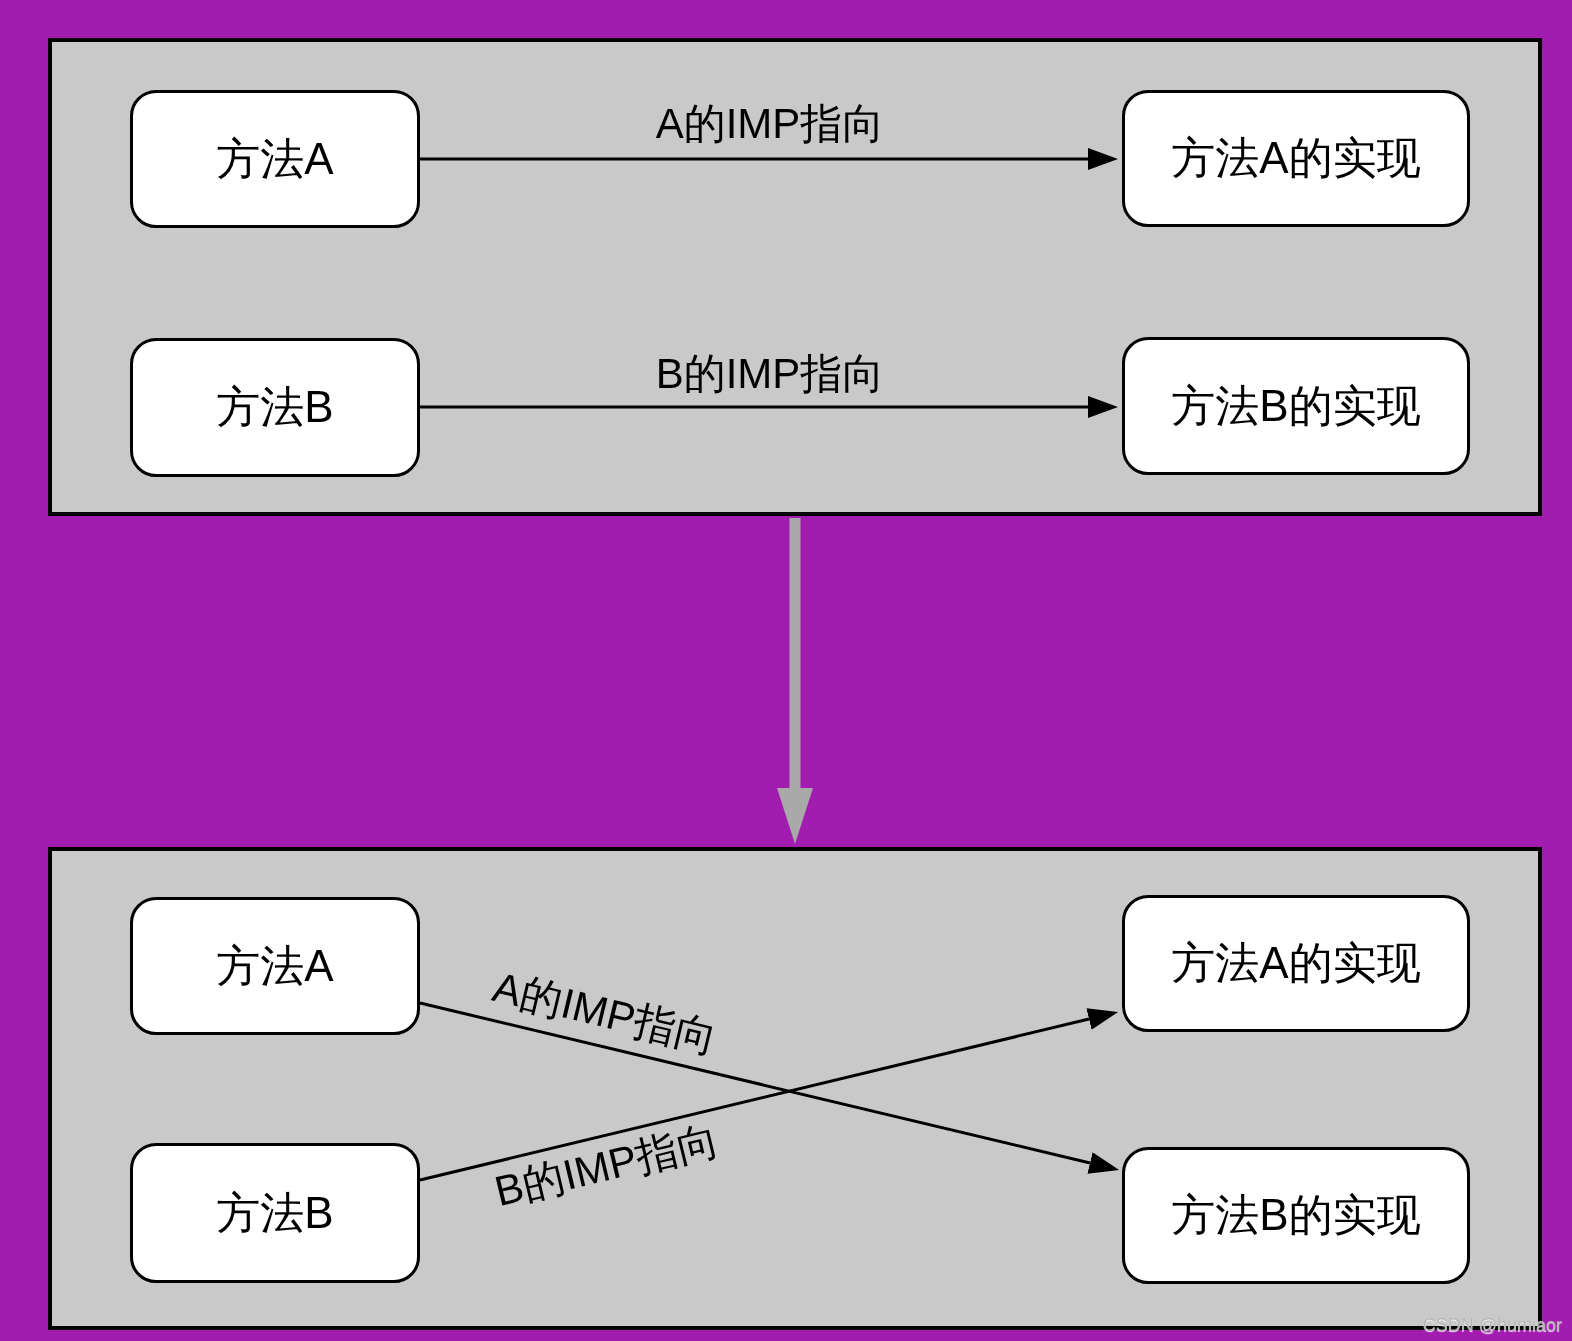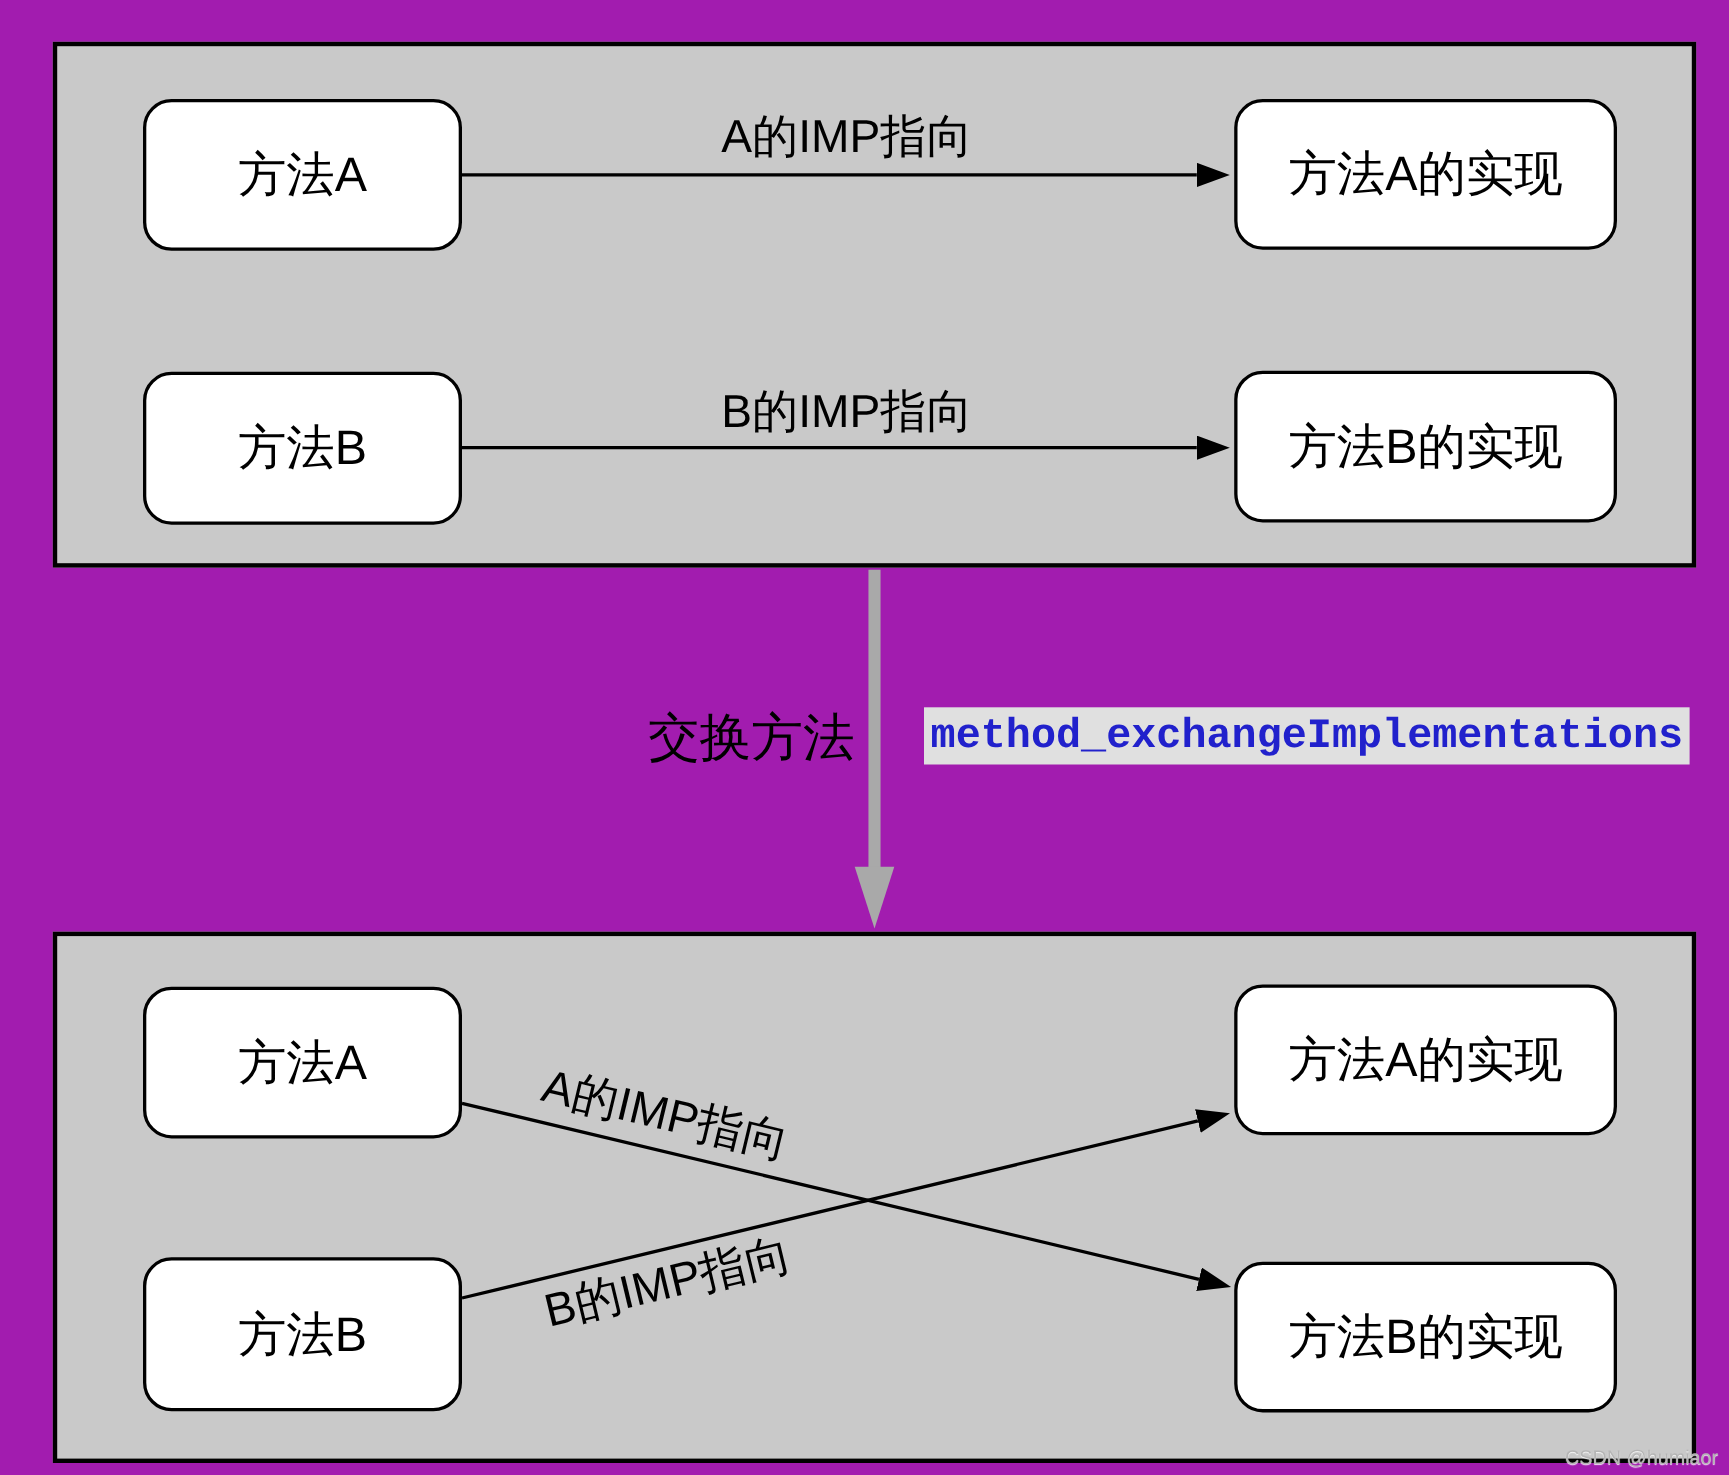--- a/index.html
+++ b/index.html
@@ -107,22 +107,20 @@
   </svg>
 
   <div class="node" id="node-before-a">方法A</div>
   <div class="node" id="node-before-a-impl">方法A的实现</div>
   <div class="node" id="node-before-b">方法B</div>
   <div class="node" id="node-before-b-impl">方法B的实现</div>
 
   <div class="arrow-label" id="label-before-a">A的IMP指向</div>
   <div class="arrow-label" id="label-before-b">B的IMP指向</div>
 
-  <div class="arrow-label" id="swap-label">交换方法</div>
-  <div class="code-chip">method_exchangeImplementations</div>
 
   <div class="node" id="node-after-a">方法A</div>
   <div class="node" id="node-after-a-impl">方法A的实现</div>
   <div class="node" id="node-after-b">方法B</div>
   <div class="node" id="node-after-b-impl">方法B的实现</div>
 
   <div class="arrow-label" id="label-after-a">A的IMP指向</div>
   <div class="arrow-label" id="label-after-b">B的IMP指向</div>
 
   <div class="watermark">CSDN @humiaor</div>

